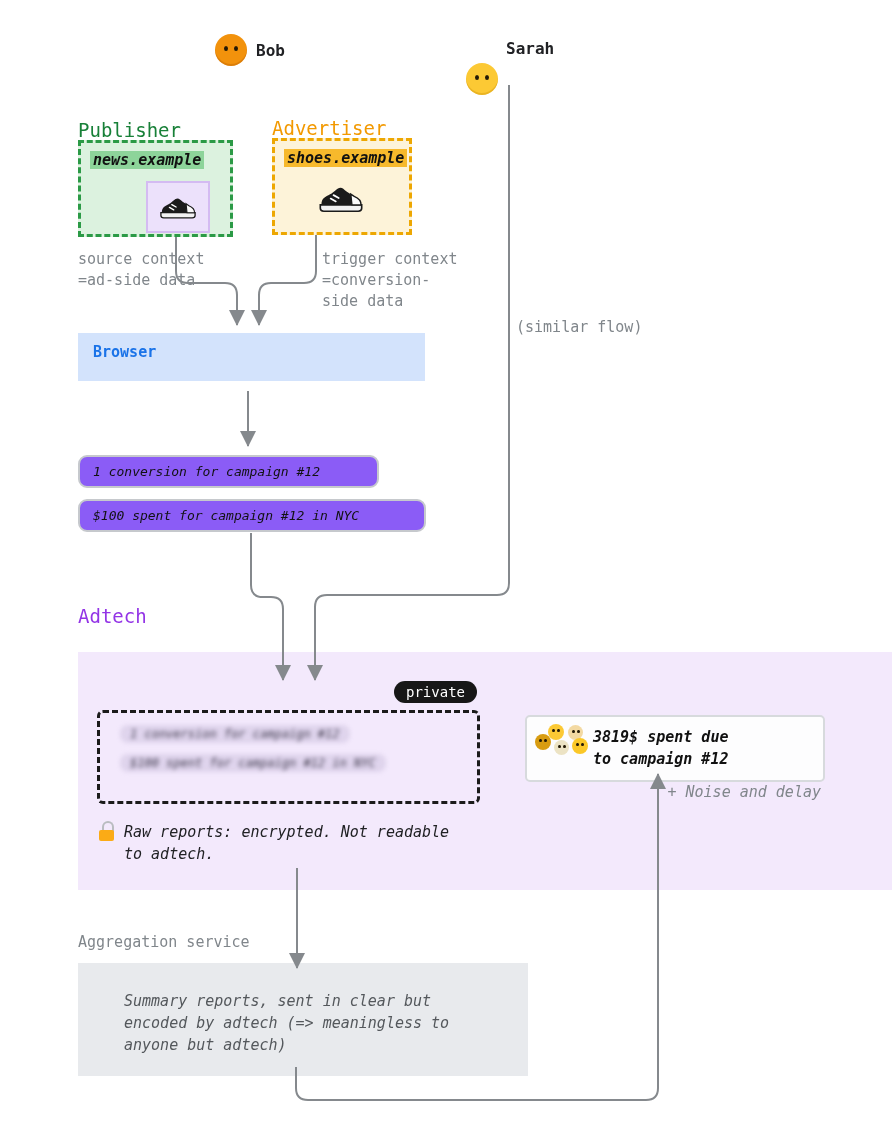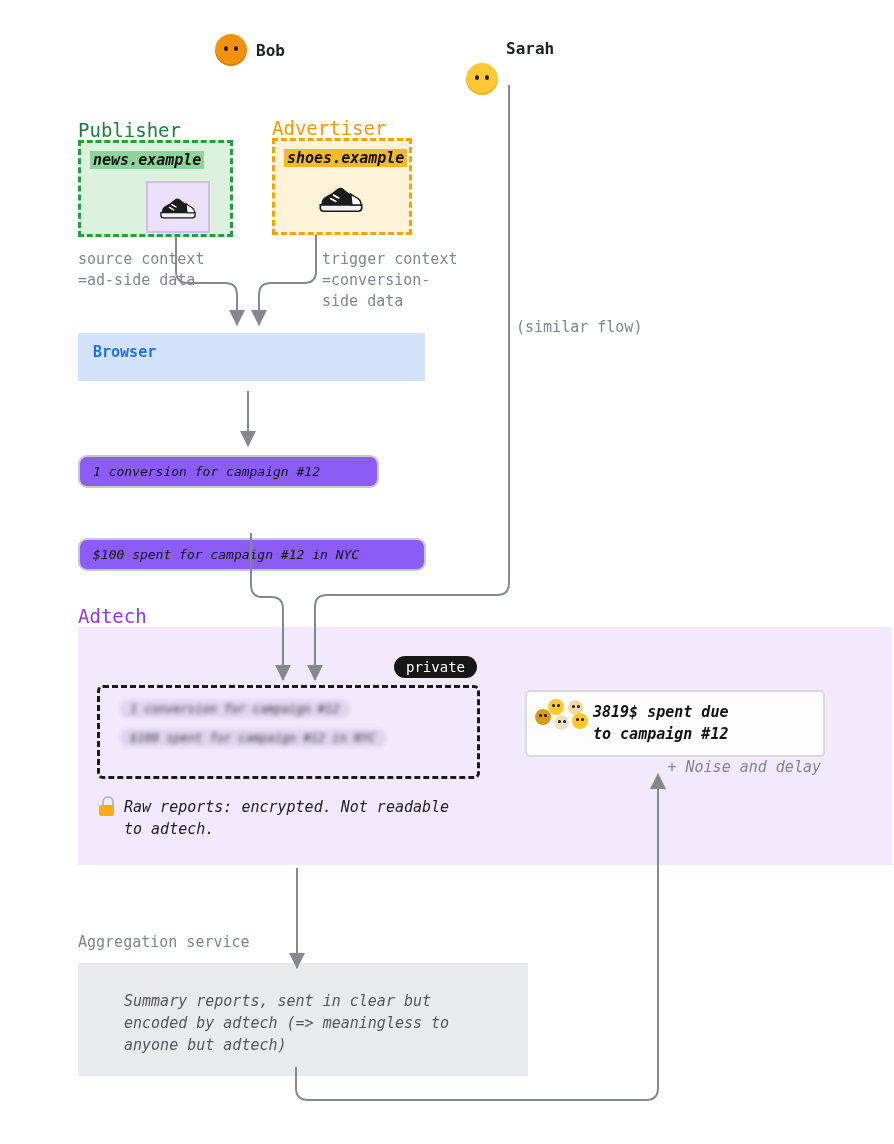--- a/index.html
+++ b/index.html
@@ -33,25 +33,25 @@
   .note{font-size:15px;line-height:21px;color:#80868b;}
 
   
   .browser-box{left:78px;top:333px;width:347px;height:48px;background:#d3e3fc;}
   .browser-label{margin:10px 0 0 15px;font-size:15px;font-weight:bold;color:#1a73e8;}
 
   
   .pill{background:#8b5cf6;border:2px solid #c6c9cd;border-radius:9px;font-size:13px;font-style:italic;
         display:flex;align-items:center;padding:0 13px;color:#111;}
   .pill1{left:78px;top:455px;width:271px;height:29px;}
-  .pill2{left:78px;top:499px;width:318px;height:29px;margin-top:39px;}
+  .pill2{left:78px;top:499px;width:318px;height:29px;}
 
   
   .adtech-label{color:#9334e6;}
-  .adtech-box{left:78px;top:627px;width:814px;height:238px;background:#f3e9fc;}
+  .adtech-box{left:78px;top:652px;width:814px;height:238px;background:#f3e9fc;}
   .private-pill{left:316px;top:29px;background:#171717;color:#fff;border-radius:14px;
                 padding:3px 12px;font-size:14px;}
   .dashed-box{left:19px;top:58px;width:377px;height:88px;border:3px dashed #1b1b1b;border-radius:6px;}
   .blur-pill{position:absolute;background:rgba(203,192,222,.5);border-radius:8px;padding:2px 10px;
              font-size:12px;font-style:italic;color:#3f3a4d;filter:blur(2.1px);}
   .lock-note{left:46px;top:169px;font-size:15px;font-style:italic;line-height:22px;color:#202124;}
   .lock{left:21px;top:176px;width:16px;height:15px;}
   .lock .shackle{position:absolute;left:3px;top:-7px;width:8px;height:9px;border:2.5px solid #b9bcc0;
                  border-bottom:none;border-radius:6px 6px 0 0;}
   .lock .body{position:absolute;left:0;top:2px;width:15px;height:11px;background:#fbab16;border-radius:2px;}

